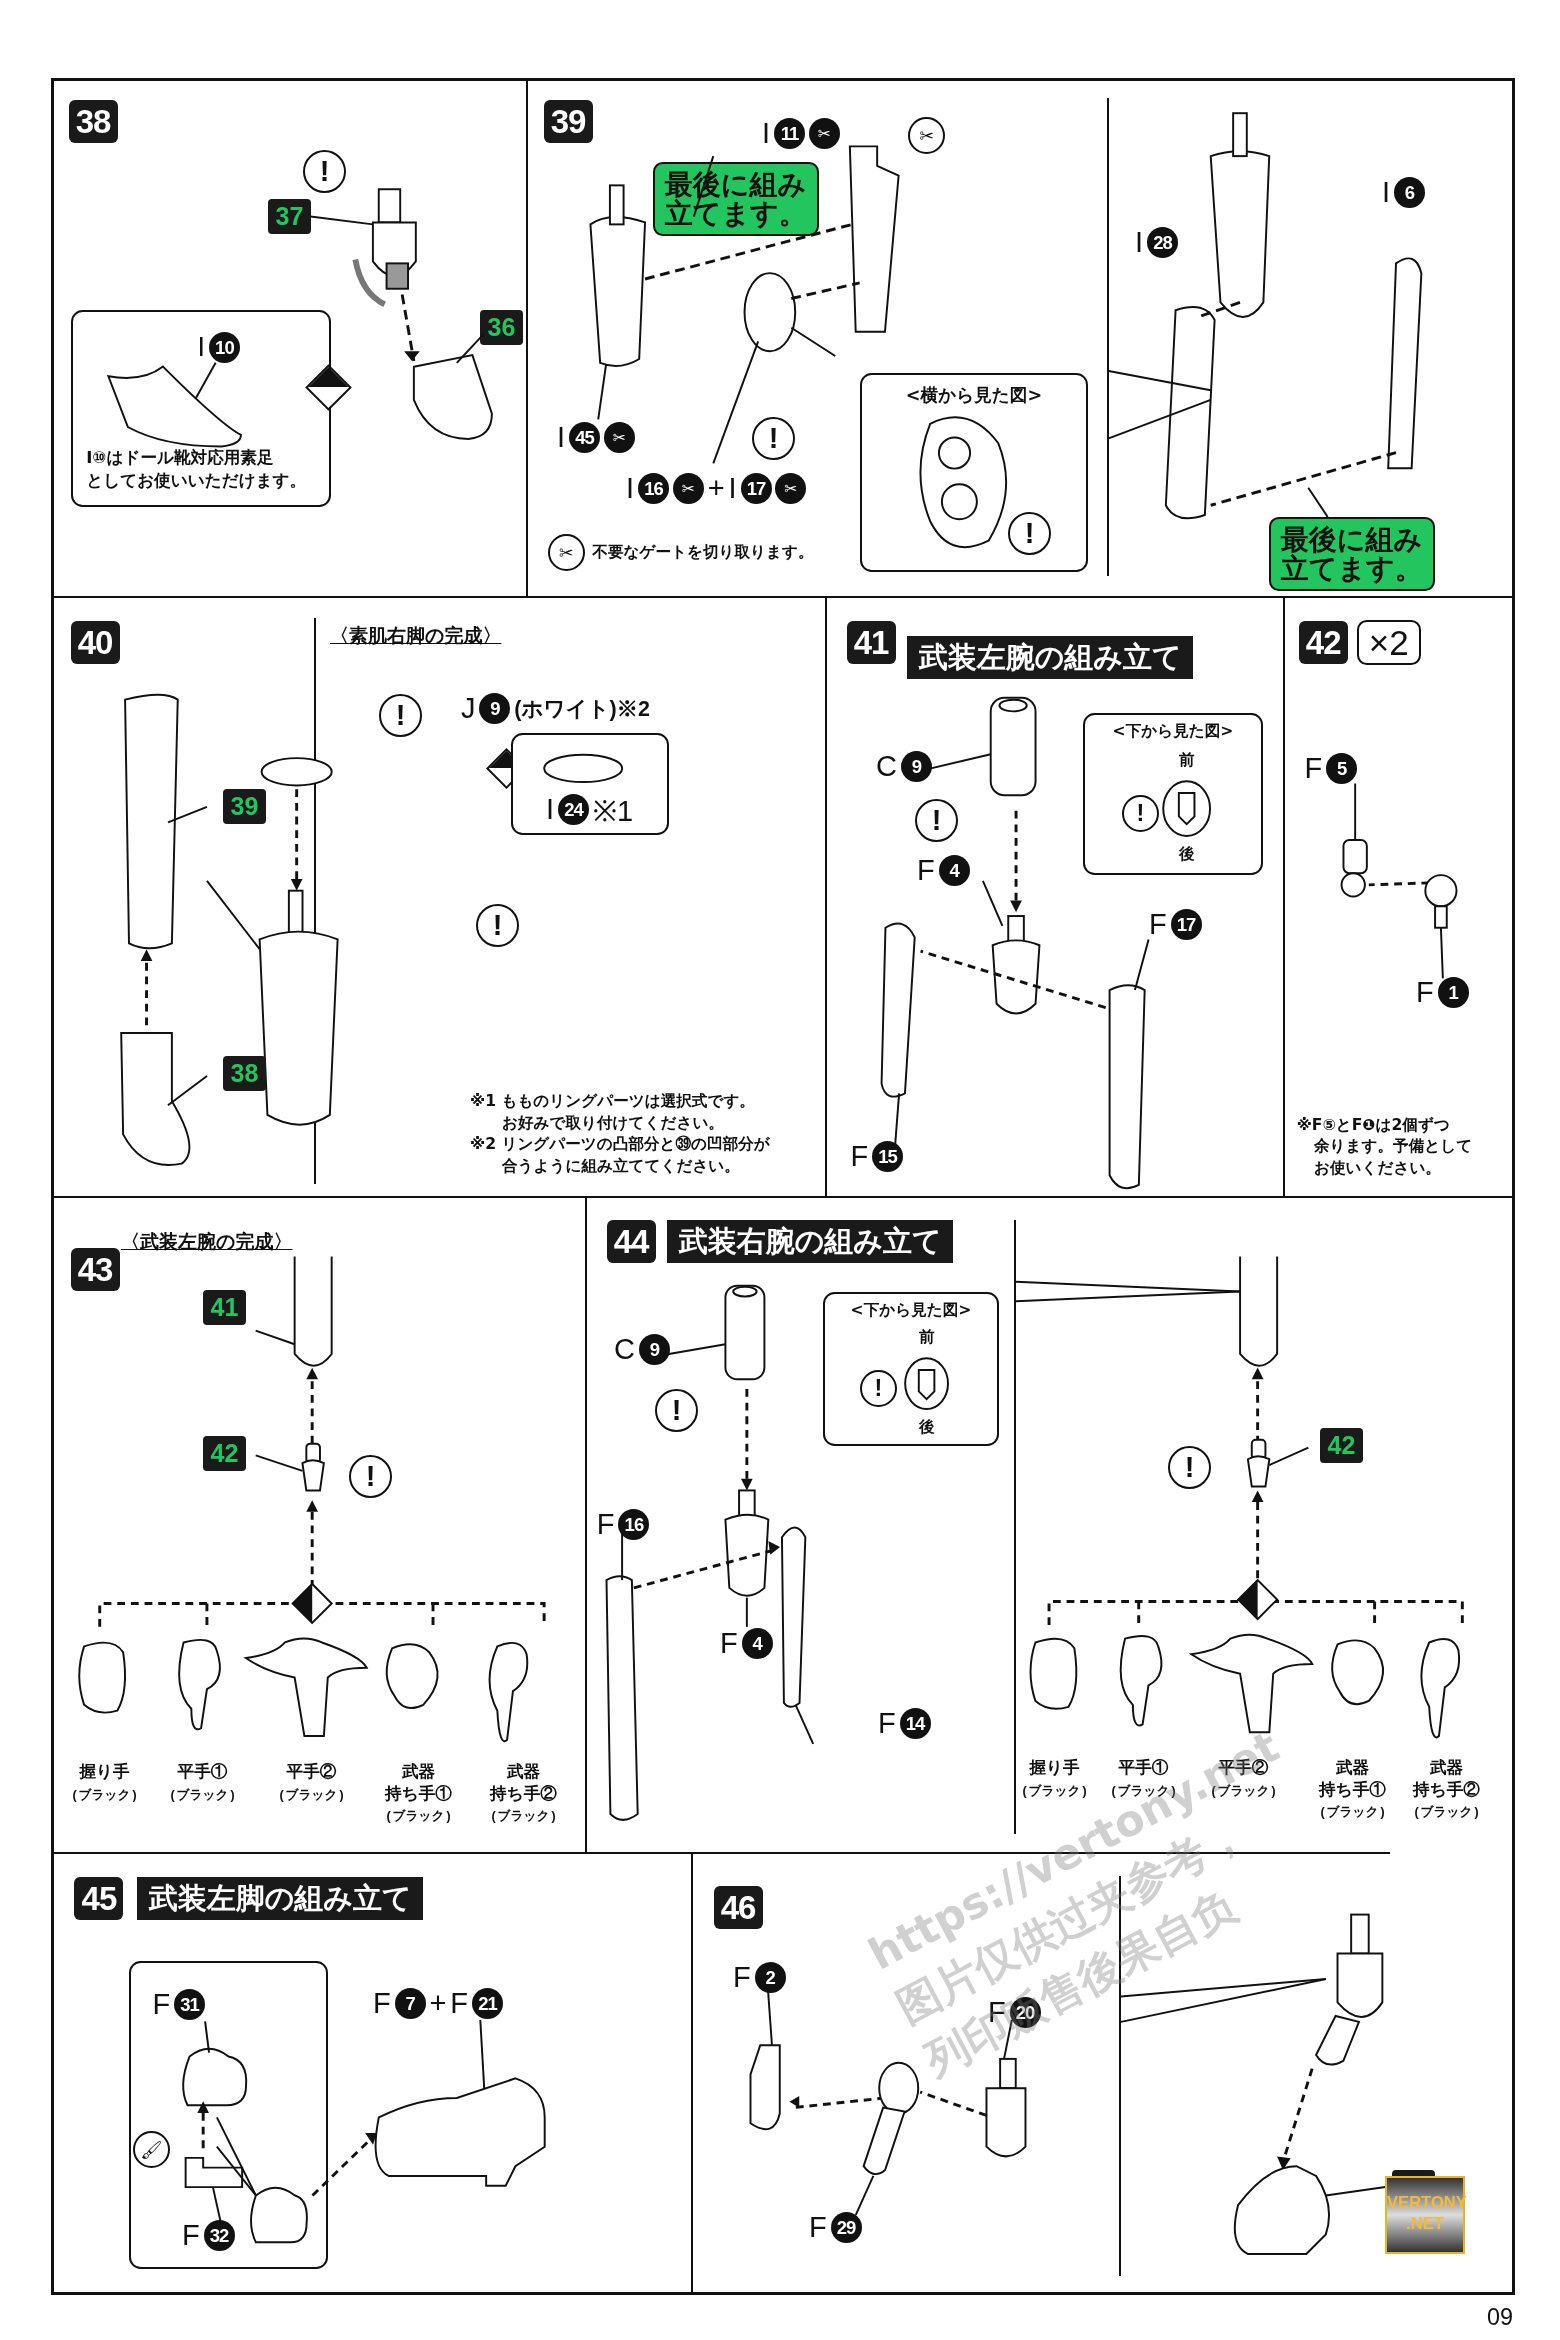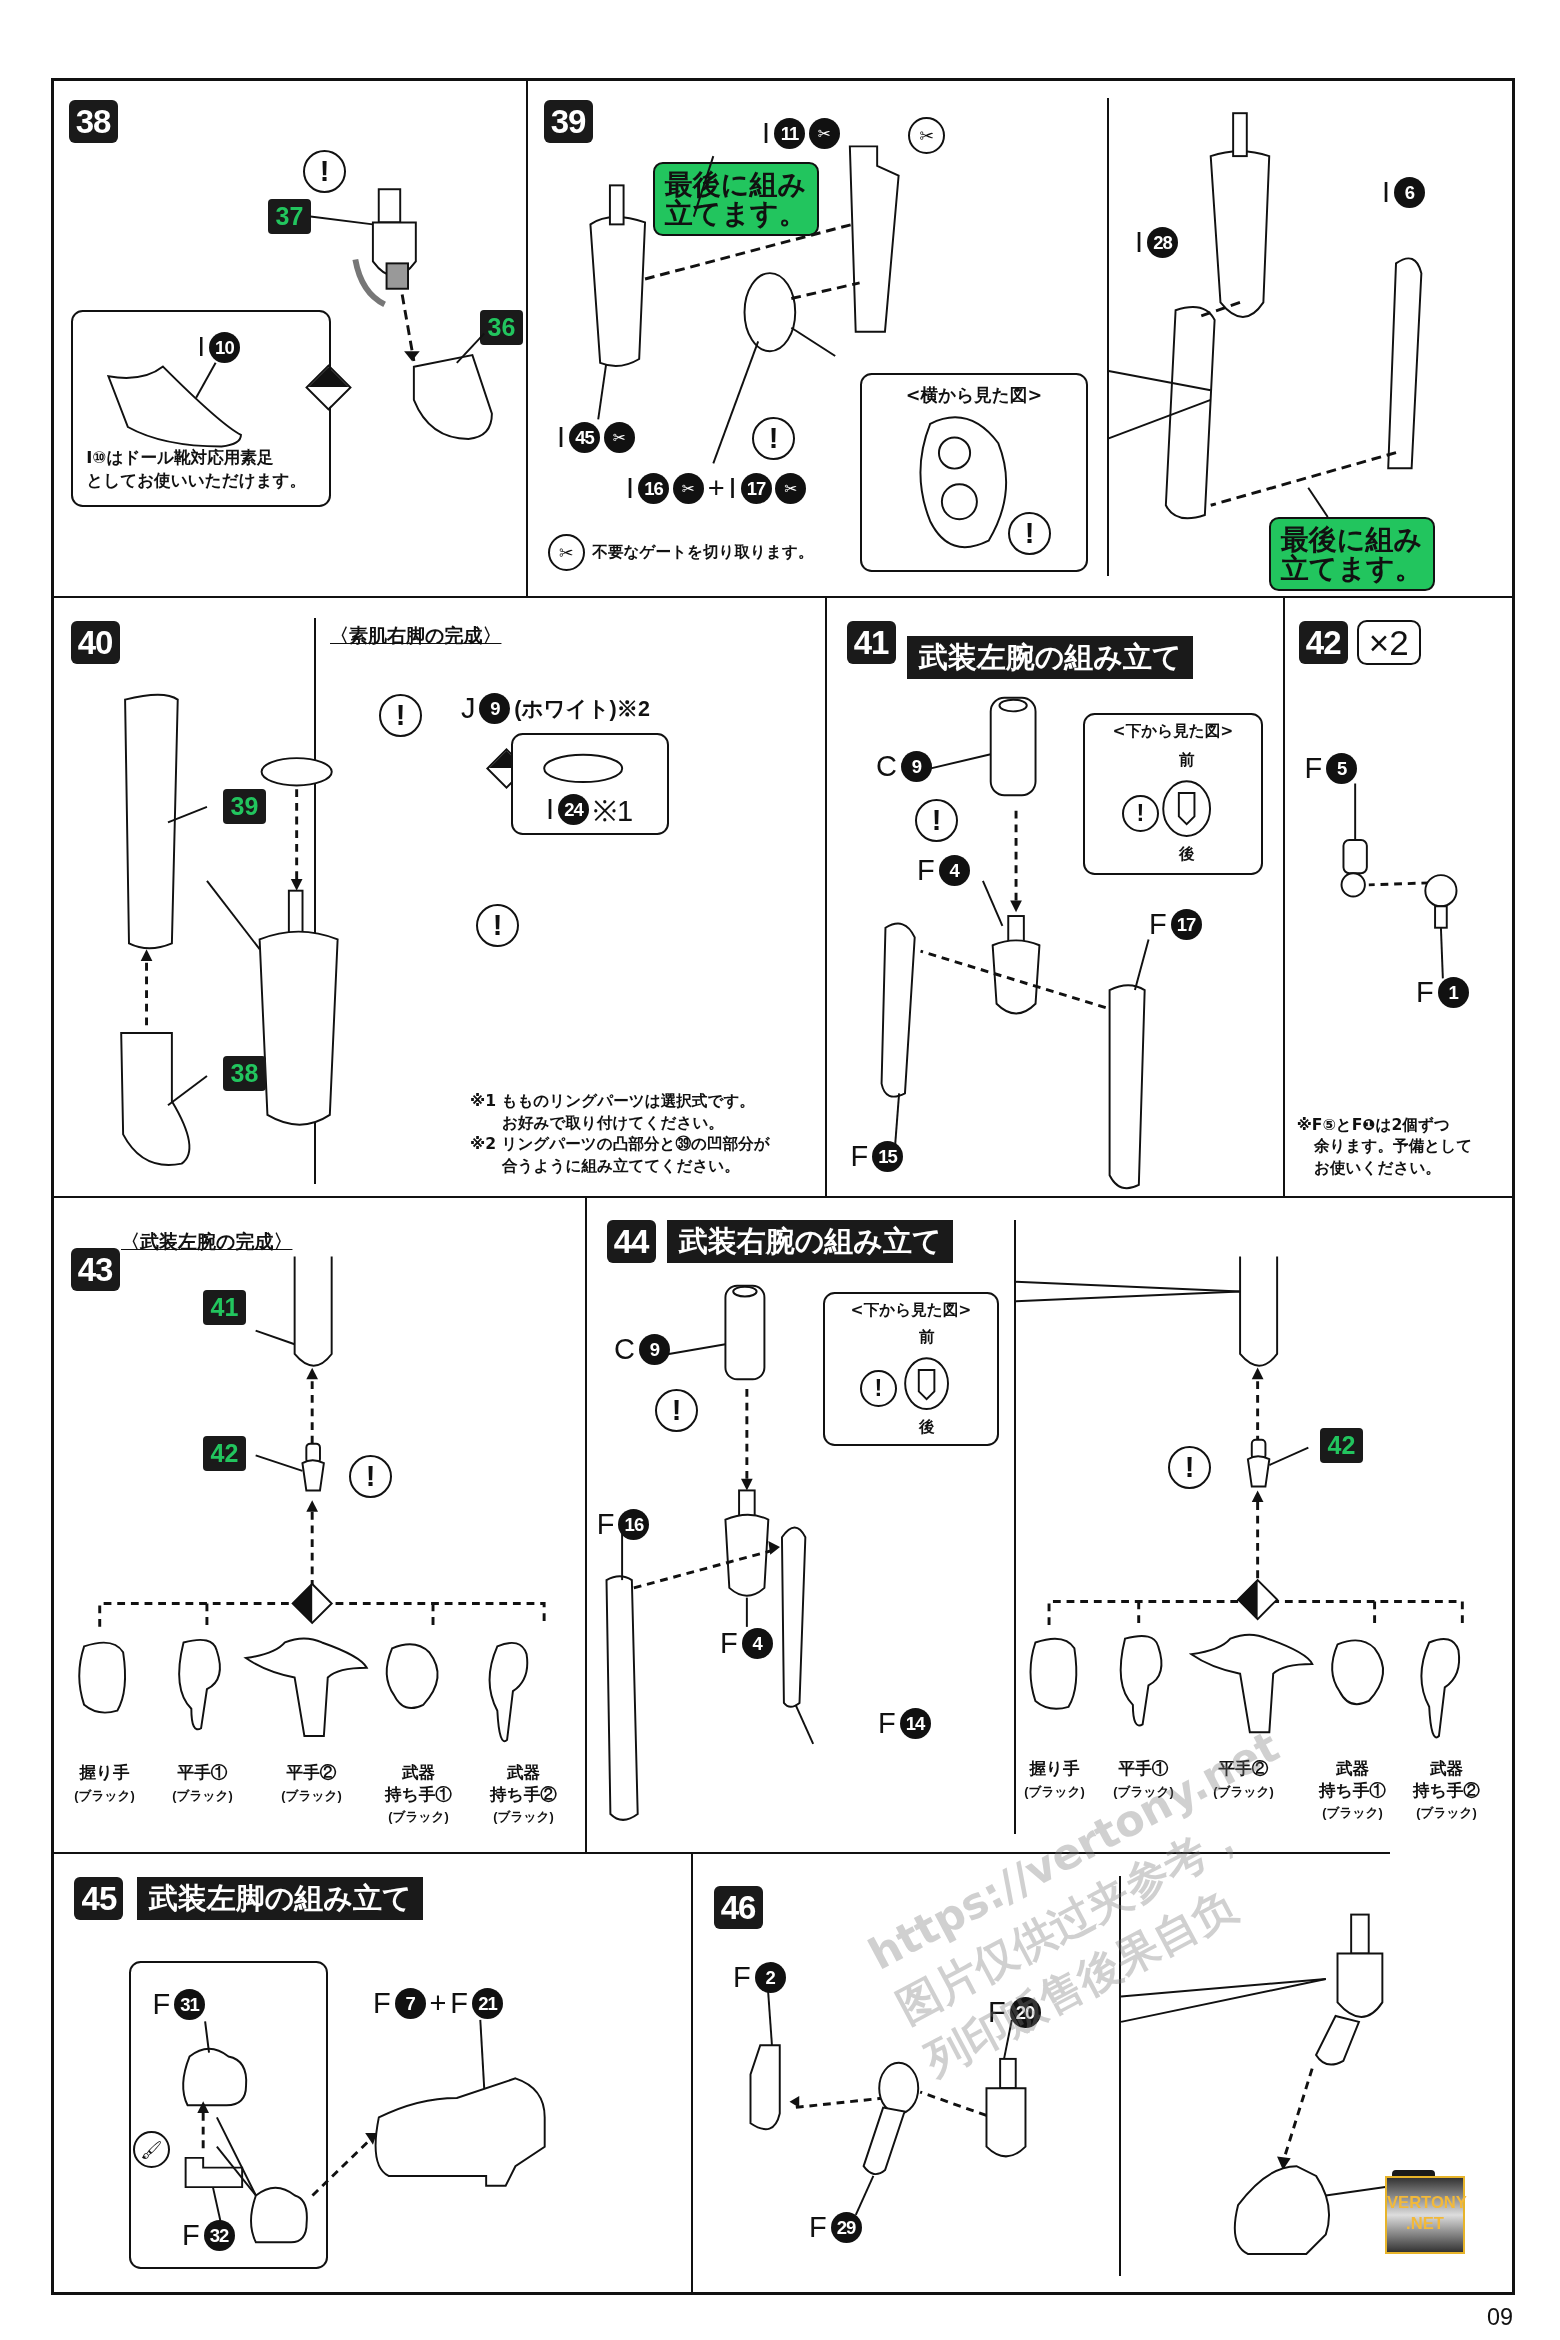--- a/index.html
+++ b/index.html
@@ -13,21 +13,21 @@
   .plaintitle{position:absolute;font-weight:bold;font-size:19px;line-height:43px;font-family:"DejaVu Sans",sans-serif;text-decoration:underline;}
   .x2box{position:absolute;border:2.9px solid #111;border-radius:9.8px;font-size:35px;line-height:41px;height:41px;padding:0 9.8px;font-family:"Liberation Sans",sans-serif;}
   .divider{position:absolute;width:2px;background:#111;}
   .partlabel{position:absolute;font-size:29px;font-family:"Liberation Sans",sans-serif;display:flex;align-items:center;gap:3.9px;white-space:nowrap;}
   .circnum{display:inline-block;background:#111;color:#fff;border-radius:50%;width:31px;height:31px;line-height:31px;text-align:center;font-size:18.5px;font-weight:bold;font-family:"Liberation Sans",sans-serif;letter-spacing:-1px;}
   .pinnum{position:absolute;background:#1a1a1a;color:#22c55e;font-weight:bold;font-size:25px;line-height:35px;height:35px;width:43px;text-align:center;border-radius:3.9px;font-family:"Liberation Sans",sans-serif;}
   .excl{position:absolute;width:39px;height:39px;border:2.9px solid #111;border-radius:50%;background:#fff;text-align:center;font-weight:bold;font-size:29px;line-height:39px;font-family:"Liberation Sans",sans-serif;}
   .callout{position:absolute;border:2px solid #111;border-radius:9.8px;background:#22c55e;font-size:28px;font-weight:bold;line-height:29px;padding:5.9px 9.8px;font-family:"DejaVu Sans",sans-serif;}
   .inset{position:absolute;border:2px solid #111;border-radius:11.7px;background:#fff;}
   .note{position:absolute;font-size:15.6px;font-weight:bold;line-height:21.5px;font-family:"DejaVu Sans",sans-serif;white-space:pre;}
-  .handlabel{position:absolute;text-align:center;font-weight:bold;font-size:16.6px;line-height:21.5px;font-family:Liberation Sans, sans-serif;white-space:pre;width:107px;}
+  .handlabel{position:absolute;text-align:center;font-weight:bold;font-size:16.6px;line-height:21.5px;font-family:Liberation Mono, monospace;white-space:pre;width:107px;}
   .handlabel .sub{font-size:12.7px;}
   svg.art{position:absolute;left:0;top:0;overflow:visible;}
   .pagenum{position:absolute;right:47px;top:2304px;font-size:23.4px;font-family:"Liberation Sans",sans-serif;}
   .logo{position:absolute;left:1385px;top:2176px;width:80px;height:78px;border:2.9px solid #e7b42a;background:linear-gradient(#333,#ddd 50%,#333);color:#f2b93a;font-weight:bold;font-size:16.6px;line-height:21.5px;text-align:center;box-sizing:border-box;padding-top:13.7px;font-family:"Liberation Sans",sans-serif;}
   .watermark{position:absolute;left:858px;top:1931px;transform:rotate(-28deg);transform-origin:left top;color:rgba(120,120,120,0.35);font-size:43px;font-weight:bold;line-height:60px;white-space:pre;pointer-events:none;font-family:"DejaVu Sans",sans-serif;}
   .gatenote{position:absolute;display:flex;align-items:center;gap:7.8px;font-size:15.6px;font-weight:bold;font-family:"DejaVu Sans",sans-serif;}
   .icon-circ{width:33px;height:33px;border:2px solid #111;border-radius:50%;display:inline-flex;align-items:center;justify-content:center;font-size:17.6px;background:#fff;}
   .glyph{display:inline-flex;width:31px;height:31px;border-radius:50%;background:#111;color:#fff;align-items:center;justify-content:center;font-size:15.6px;}
 </style>
 </head>

